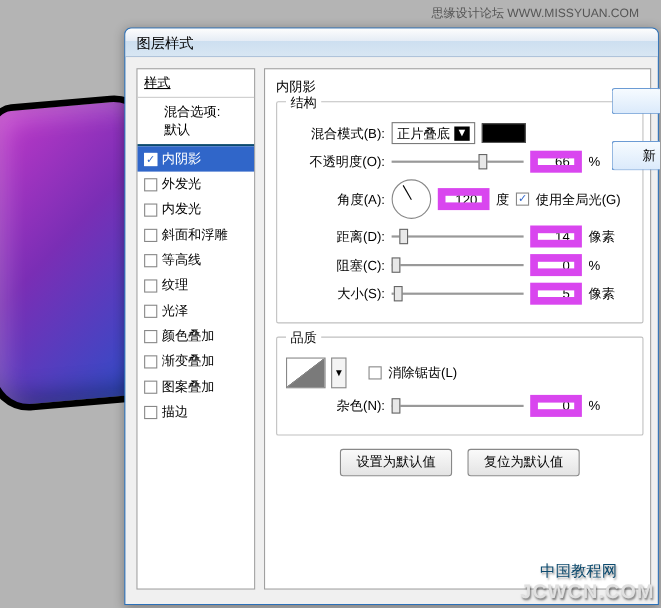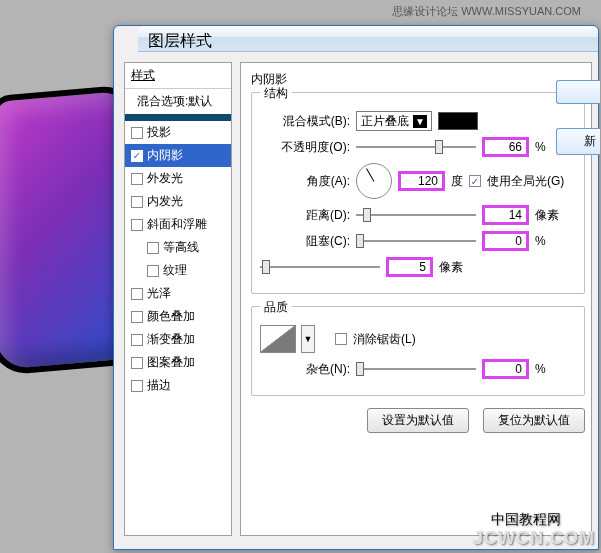--- a/index.html
+++ b/index.html
@@ -43,59 +43,58 @@
   border: 1px solid #2b70b8;
   border-radius: 6px 6px 0 0;
   box-shadow: 0 2px 10px rgba(0,0,0,0.3);
 }
 .title-bar {
   height: 26px;
   background: linear-gradient(to bottom, #fdfdfd 0%, #e5ecf5 45%, #cddff0 46%, #d8e6f3 100%);
   border-bottom: 1px solid #a8bed8;
   border-radius: 6px 6px 0 0;
   padding: 5px 10px;
-  font-size: 16px;
+  font-size: 13px;
   color: #000;
-  margin-left: 24px;
 }
 .dialog-body {
   display: flex;
   padding: 10px 6px 10px 10px;
   gap: 8px;
 }
 .left-panel {
   width: 108px;
   background: #fff;
   border: 1px solid #a0a0a0;
   height: 474px;
 }
 .left-header {
   padding: 4px 6px;
   border-bottom: 1px solid #ccc;
   font-size: 12px;
   text-decoration: underline;
 }
 .left-sub {
-  padding: 4px 12px;
-  border-bottom: 7px solid #0c4a6e;
+  padding: 4px 24px;
+  border-bottom: 2px solid #0c4a6e;
   font-size: 12px;
 }
 .style-item {
   display: flex;
   align-items: center;
   padding: 3px 6px;
   font-size: 12px;
   gap: 4px;
   cursor: default;
 }
 .style-item.selected {
   background: #3066c9;
   color: #fff;
 }
-.style-item.indent { padding-left: 22px; font-family: Liberation Mono, monospace; }
+.style-item.indent { padding-left: 6px; font-family: Liberation Mono, monospace; }
 .ck {
   width: 12px;
   height: 12px;
   border: 1px solid #888;
   background: #fff;
   display: inline-flex;
   align-items: center;
   justify-content: center;
   font-size: 10px;
   color: #3066c9;
@@ -183,21 +182,21 @@
   position: absolute;
   top: 1px;
   width: 8px;
   height: 14px;
   background: #e8e8e8;
   border: 1px solid #666;
 }
 .num-input {
   width: 47px;
   height: 20px;
-  border: 3px solid #d946ef;
+  border: 7px solid #d946ef;
   padding: 0 4px;
   text-align: right;
   font-size: 12px;
   background: #fff;
 }
 .unit { font-size: 12px; }
 .angle-dial {
   width: 36px;
   height: 36px;
   border: 1px solid #888;
@@ -245,21 +244,21 @@
 .btn {
   border: 1px solid #888;
   background: linear-gradient(#fafafa, #e4e4e4);
   padding: 3px 14px;
   font-size: 12px;
   border-radius: 3px;
 }
 .btn-row {
   display: flex;
   gap: 14px;
-  justify-content: flex-end;
+  justify-content: center;
   margin-top: 6px;
 }
 .side-btns {
   position: absolute;
   right: -2px;
   top: 54px;
   display: flex;
   flex-direction: column;
   gap: 24px;
 }
@@ -281,44 +280,40 @@
   color: #e0e0e0;
   font-size: 18px;
   font-weight: bold;
   text-shadow: 1px 1px 2px rgba(0,0,0,0.5);
   letter-spacing: 1px;
 }
 .bottom-credit-cn {
   position: absolute;
   bottom: 24px;
   right: 40px;
-  color: #000000;
+  color: #0c4a6e;
   font-size: 14px;
   text-shadow: 1px 1px 2px rgba(0,0,0,0.4);
 }
 </style>
 </head>
 <body>
 
 <div class="top-credit">思缘设计论坛  WWW.MISSYUAN.COM</div>
 
 <div class="graffiti"></div>
 
 <div class="dialog">
   <div class="title-bar">图层样式</div>
   <div class="dialog-body">
 
     <div class="left-panel">
       <div class="left-header">样式</div>
       <div class="left-sub">混合选项:默认</div>
       <div id="style-items">
-          <div class="style-item">
-            <span class="ck"></span>
-            <span>投影</span>
-          </div>
           <div class="style-item selected">
             <span class="ck">✓</span>
             <span>内阴影</span>
           </div>
           <div class="style-item">
             <span class="ck"></span>
             <span>外发光</span>
           </div>
           <div class="style-item">
             <span class="ck"></span>
@@ -409,20 +404,21 @@
           <span class="label">阻塞(C):</span>
           <div class="slider">
             <div class="slider-track"></div>
             <div class="slider-thumb" style="left:0%"></div>
           </div>
           <input class="num-input" value="0" style="">
           <span class="unit">%</span>
         </div>
 
         <div class="row">
+          <span class="label">大小(S):</span>
           <div class="slider">
             <div class="slider-track"></div>
             <div class="slider-thumb" style="left:2%"></div>
           </div>
           <input class="num-input" value="5" style="">
           <span class="unit">像素</span>
         </div>
       </div>
 
       <div class="fieldset">

